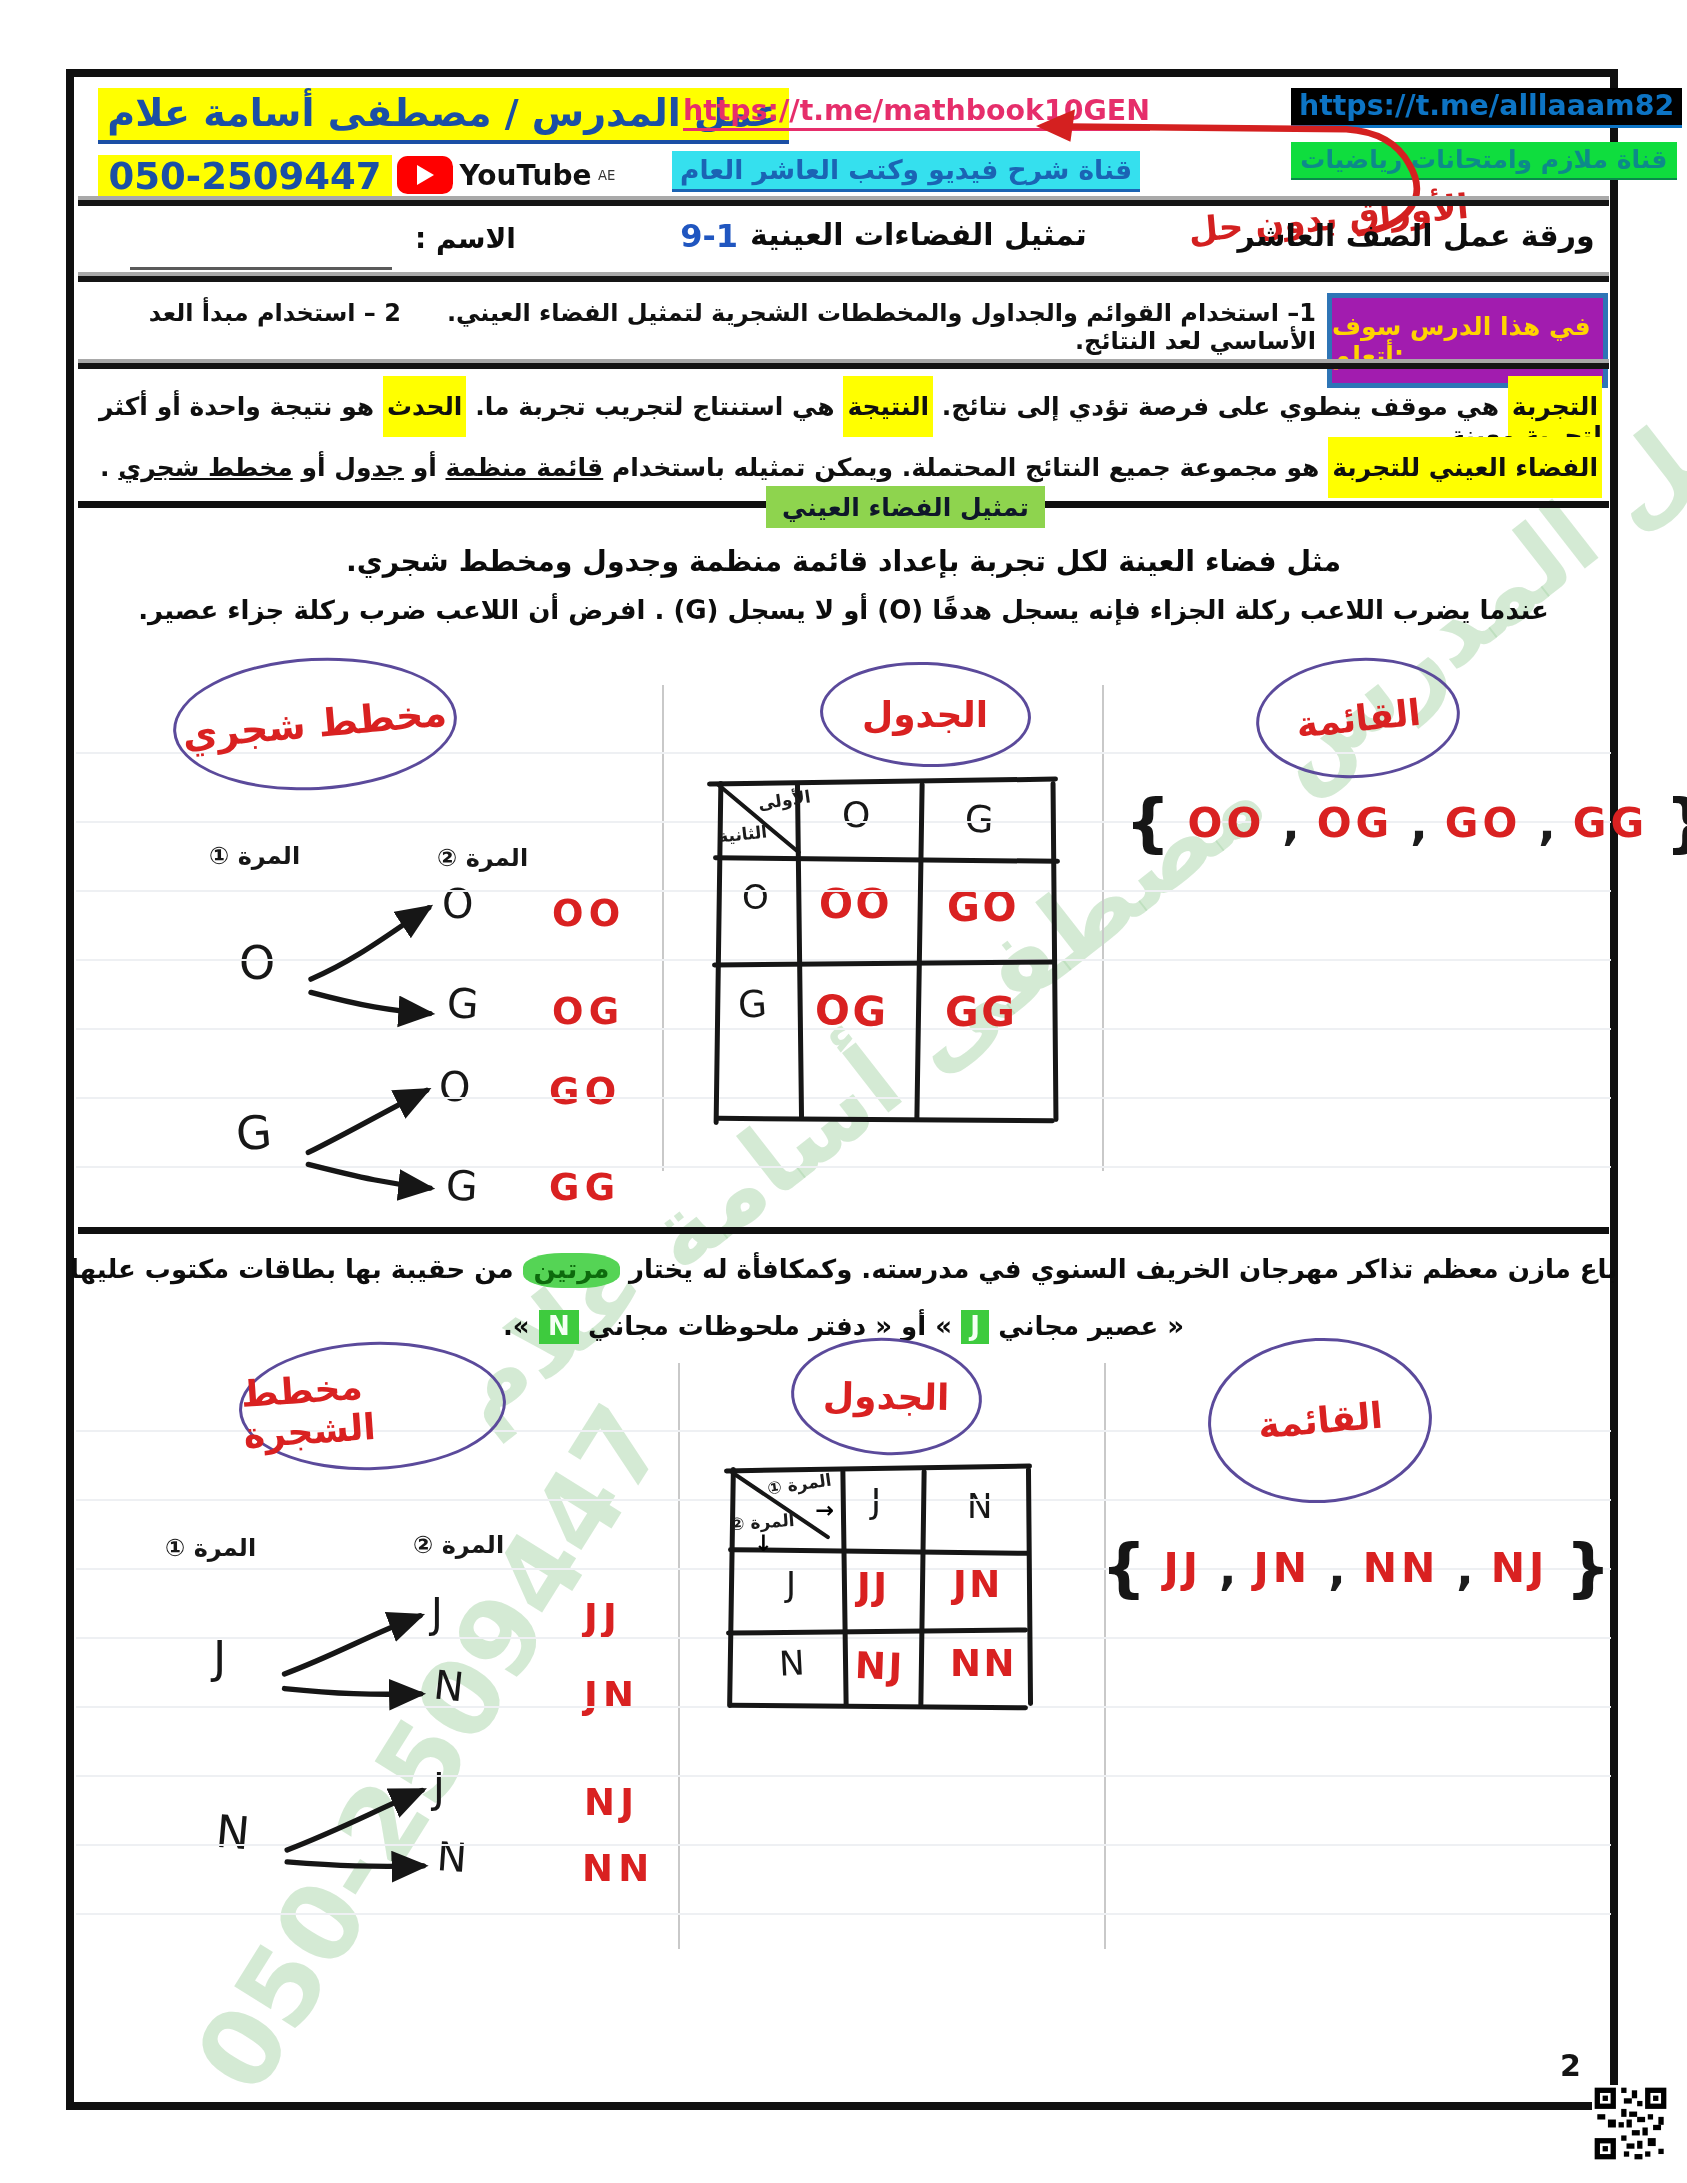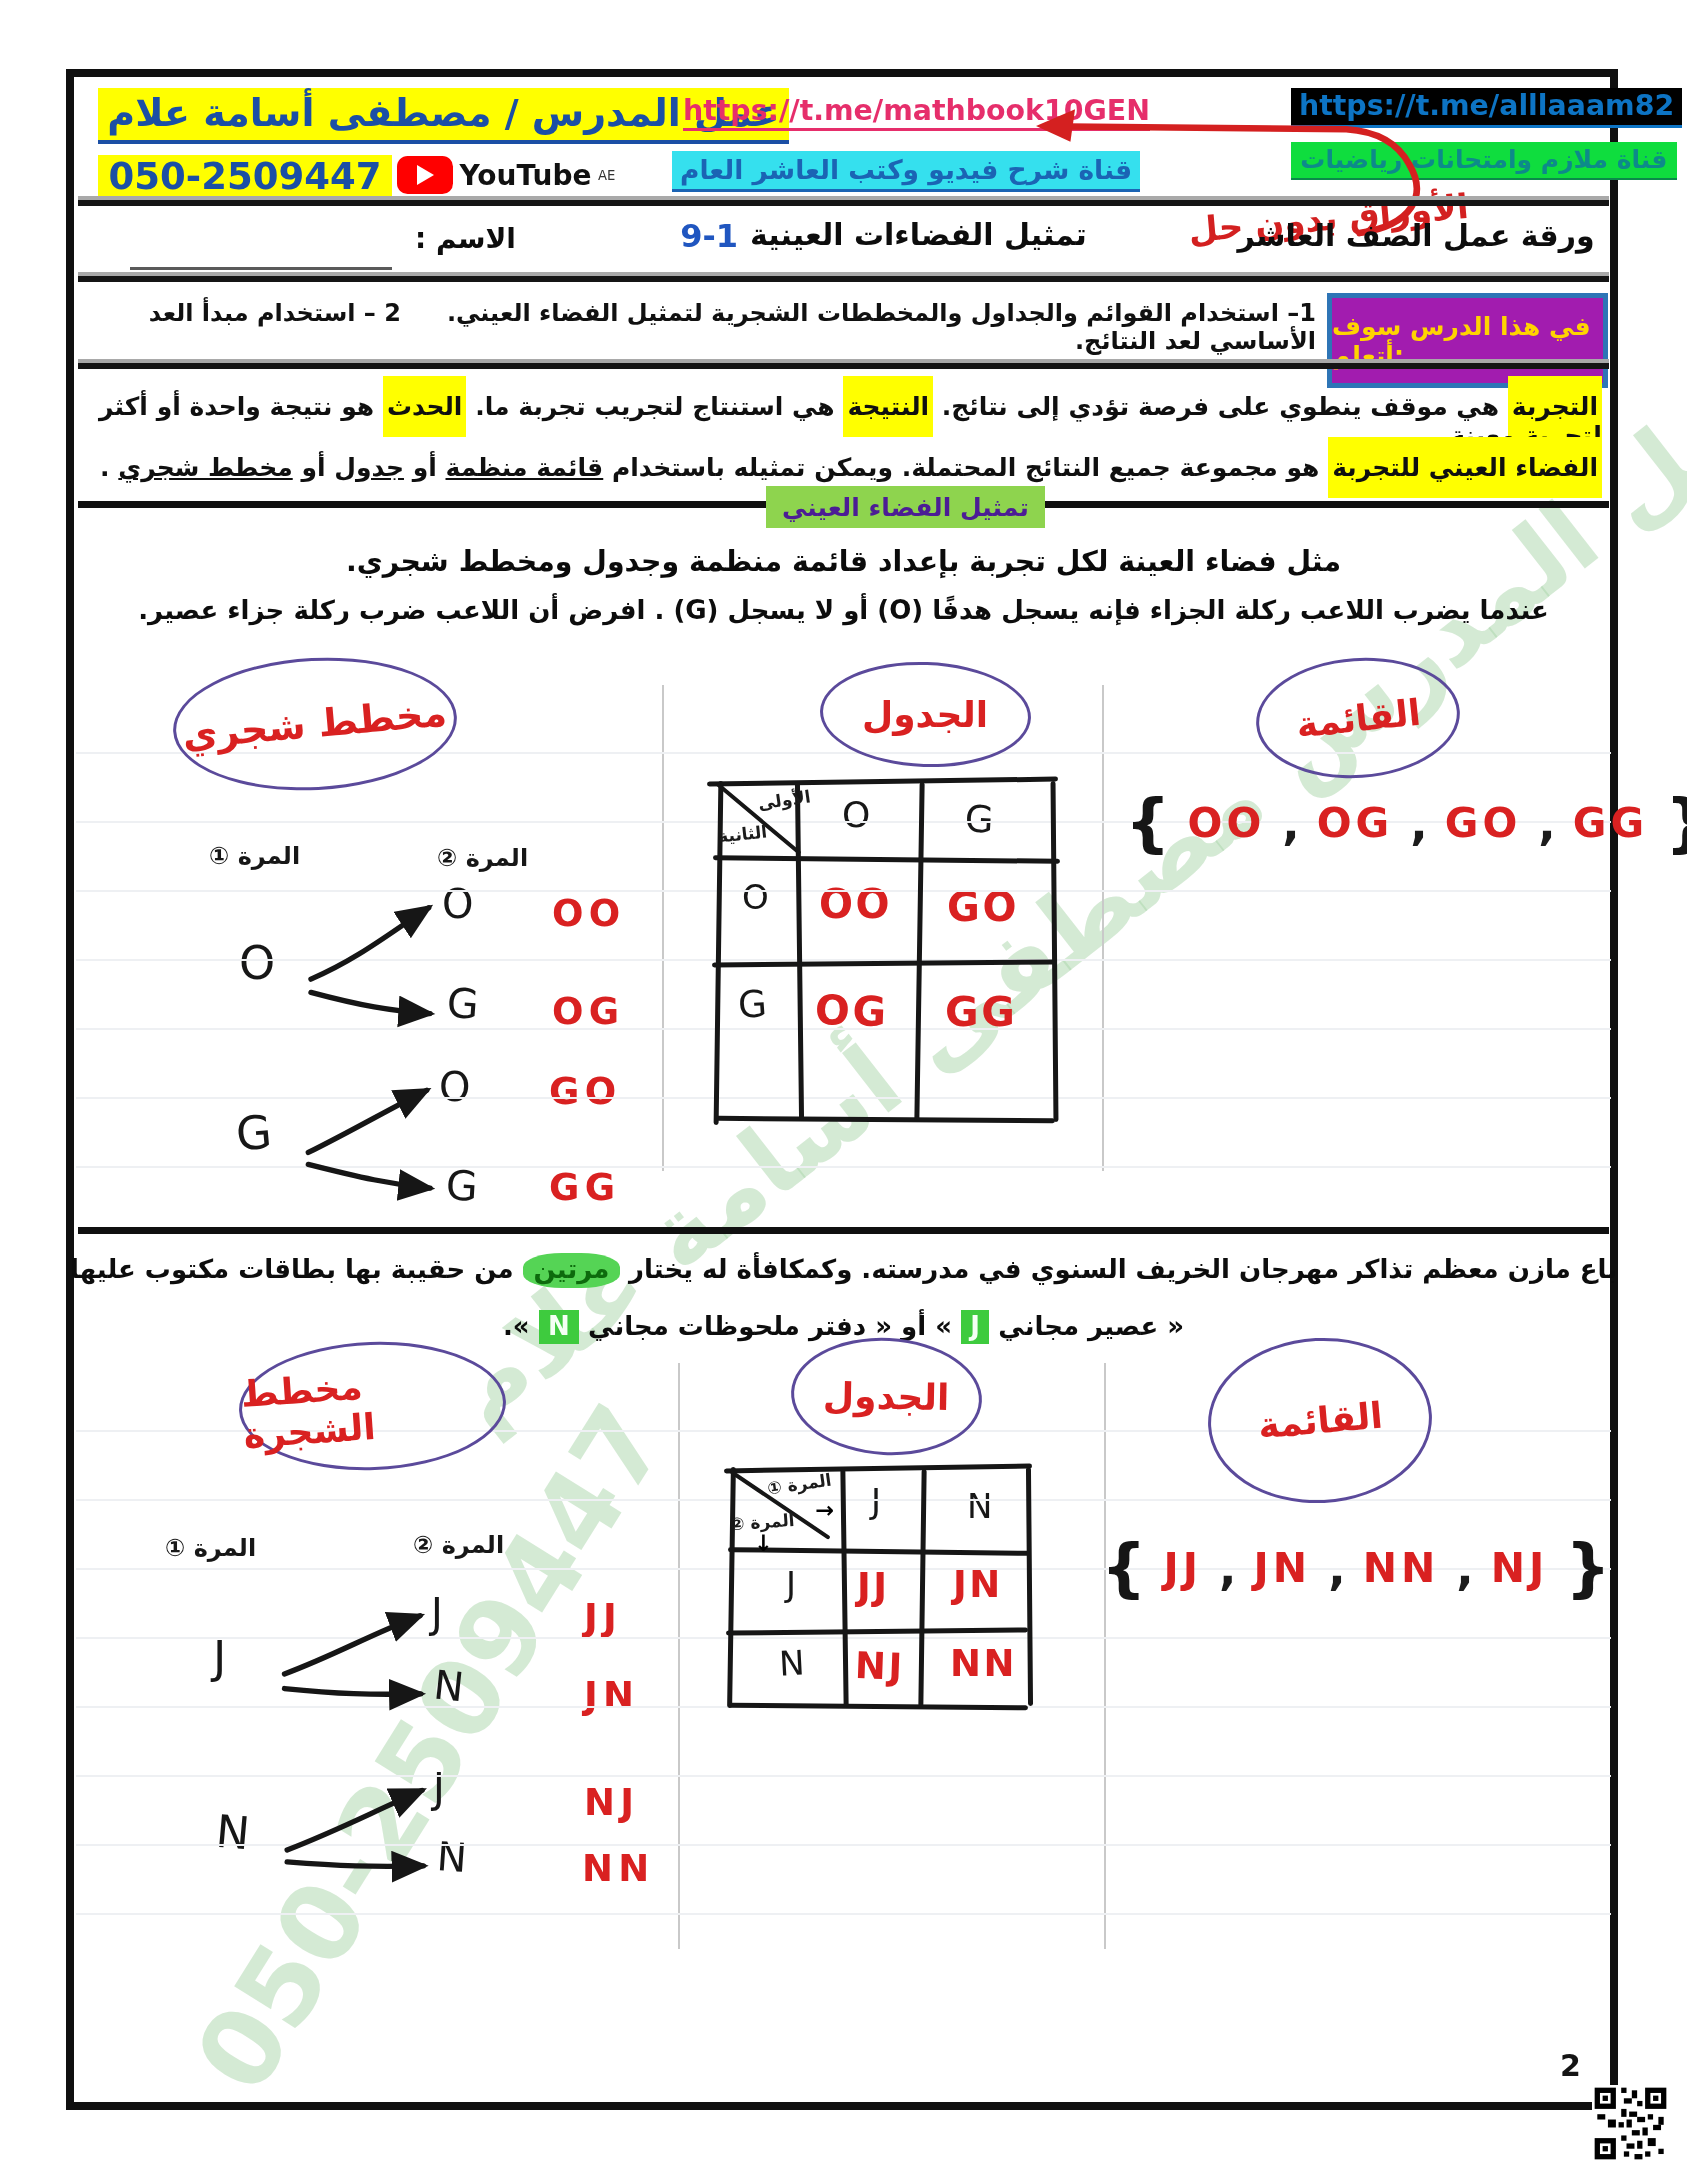--- a/index.html
+++ b/index.html
@@ -34,21 +34,21 @@
   .name-line{left:130px;top:267px;width:262px;height:2.6px;background:#5a5a5a;}
   
   .obj-box{left:1327px;top:293px;width:281px;height:95px;background:#a21caf;border:5.3px solid #2e75b6;box-sizing:border-box;display:flex;align-items:center;justify-content:center;}
   .obj-box span{font-size:25px;font-weight:bold;color:#ffd400;}
   .obj-text{left:112px;top:299px;width:1204px;font-size:24px;font-weight:bold;color:#111;text-align:right;}
   .obj-text .gap{display:inline-block;width:46px;}
   
   .def-line{right:85px;font-size:25px;font-weight:bold;color:#101010;text-align:right;width:1522px;}
   .term{background:#ffff00;padding:16px 4px;}
   .u{text-decoration:underline;}
-  .banner{left:766px;top:486px;background:#8ed44e;color:#4c1d95;font-size:25px;font-weight:bold;padding:6.6px 16px;z-index:3;}
+  .banner{left:766px;top:486px;background:#8ed44e;color:#0f172a;font-size:25px;font-weight:bold;padding:6.6px 16px;z-index:3;}
   .instruction{left:0;top:545px;width:1687px;text-align:center;font-size:28.4px;font-weight:bold;color:#0b0b0b;}
   .problem{left:0;width:1687px;text-align:center;font-size:26px;font-weight:bold;color:#0d0d0d;}
   .green-pill{background:#55d455;border-radius:40%;padding:1.3px 10.6px 4px;color:#0d6b0d;}
   .green-sq{background:#3ecb3e;padding:1.3px 9.3px 2.6px;color:#f4fff4;font-weight:bold;}
   
   .hw-section{left:76px;width:1535px;background:repeating-linear-gradient(to bottom, transparent 0px, transparent 67px, #eef0f3 67px, #eef0f3 69px);z-index:1;}
   .vdiv{width:2px;background:#c9c9c9;}
   .ellipse{border:3.3px solid #5b4a9b;border-radius:50%;display:flex;align-items:center;justify-content:center;z-index:2;}
   .ellipse span{color:#d92121;font-weight:bold;transform:rotate(-2deg);}
   .hw{color:#171717;}

